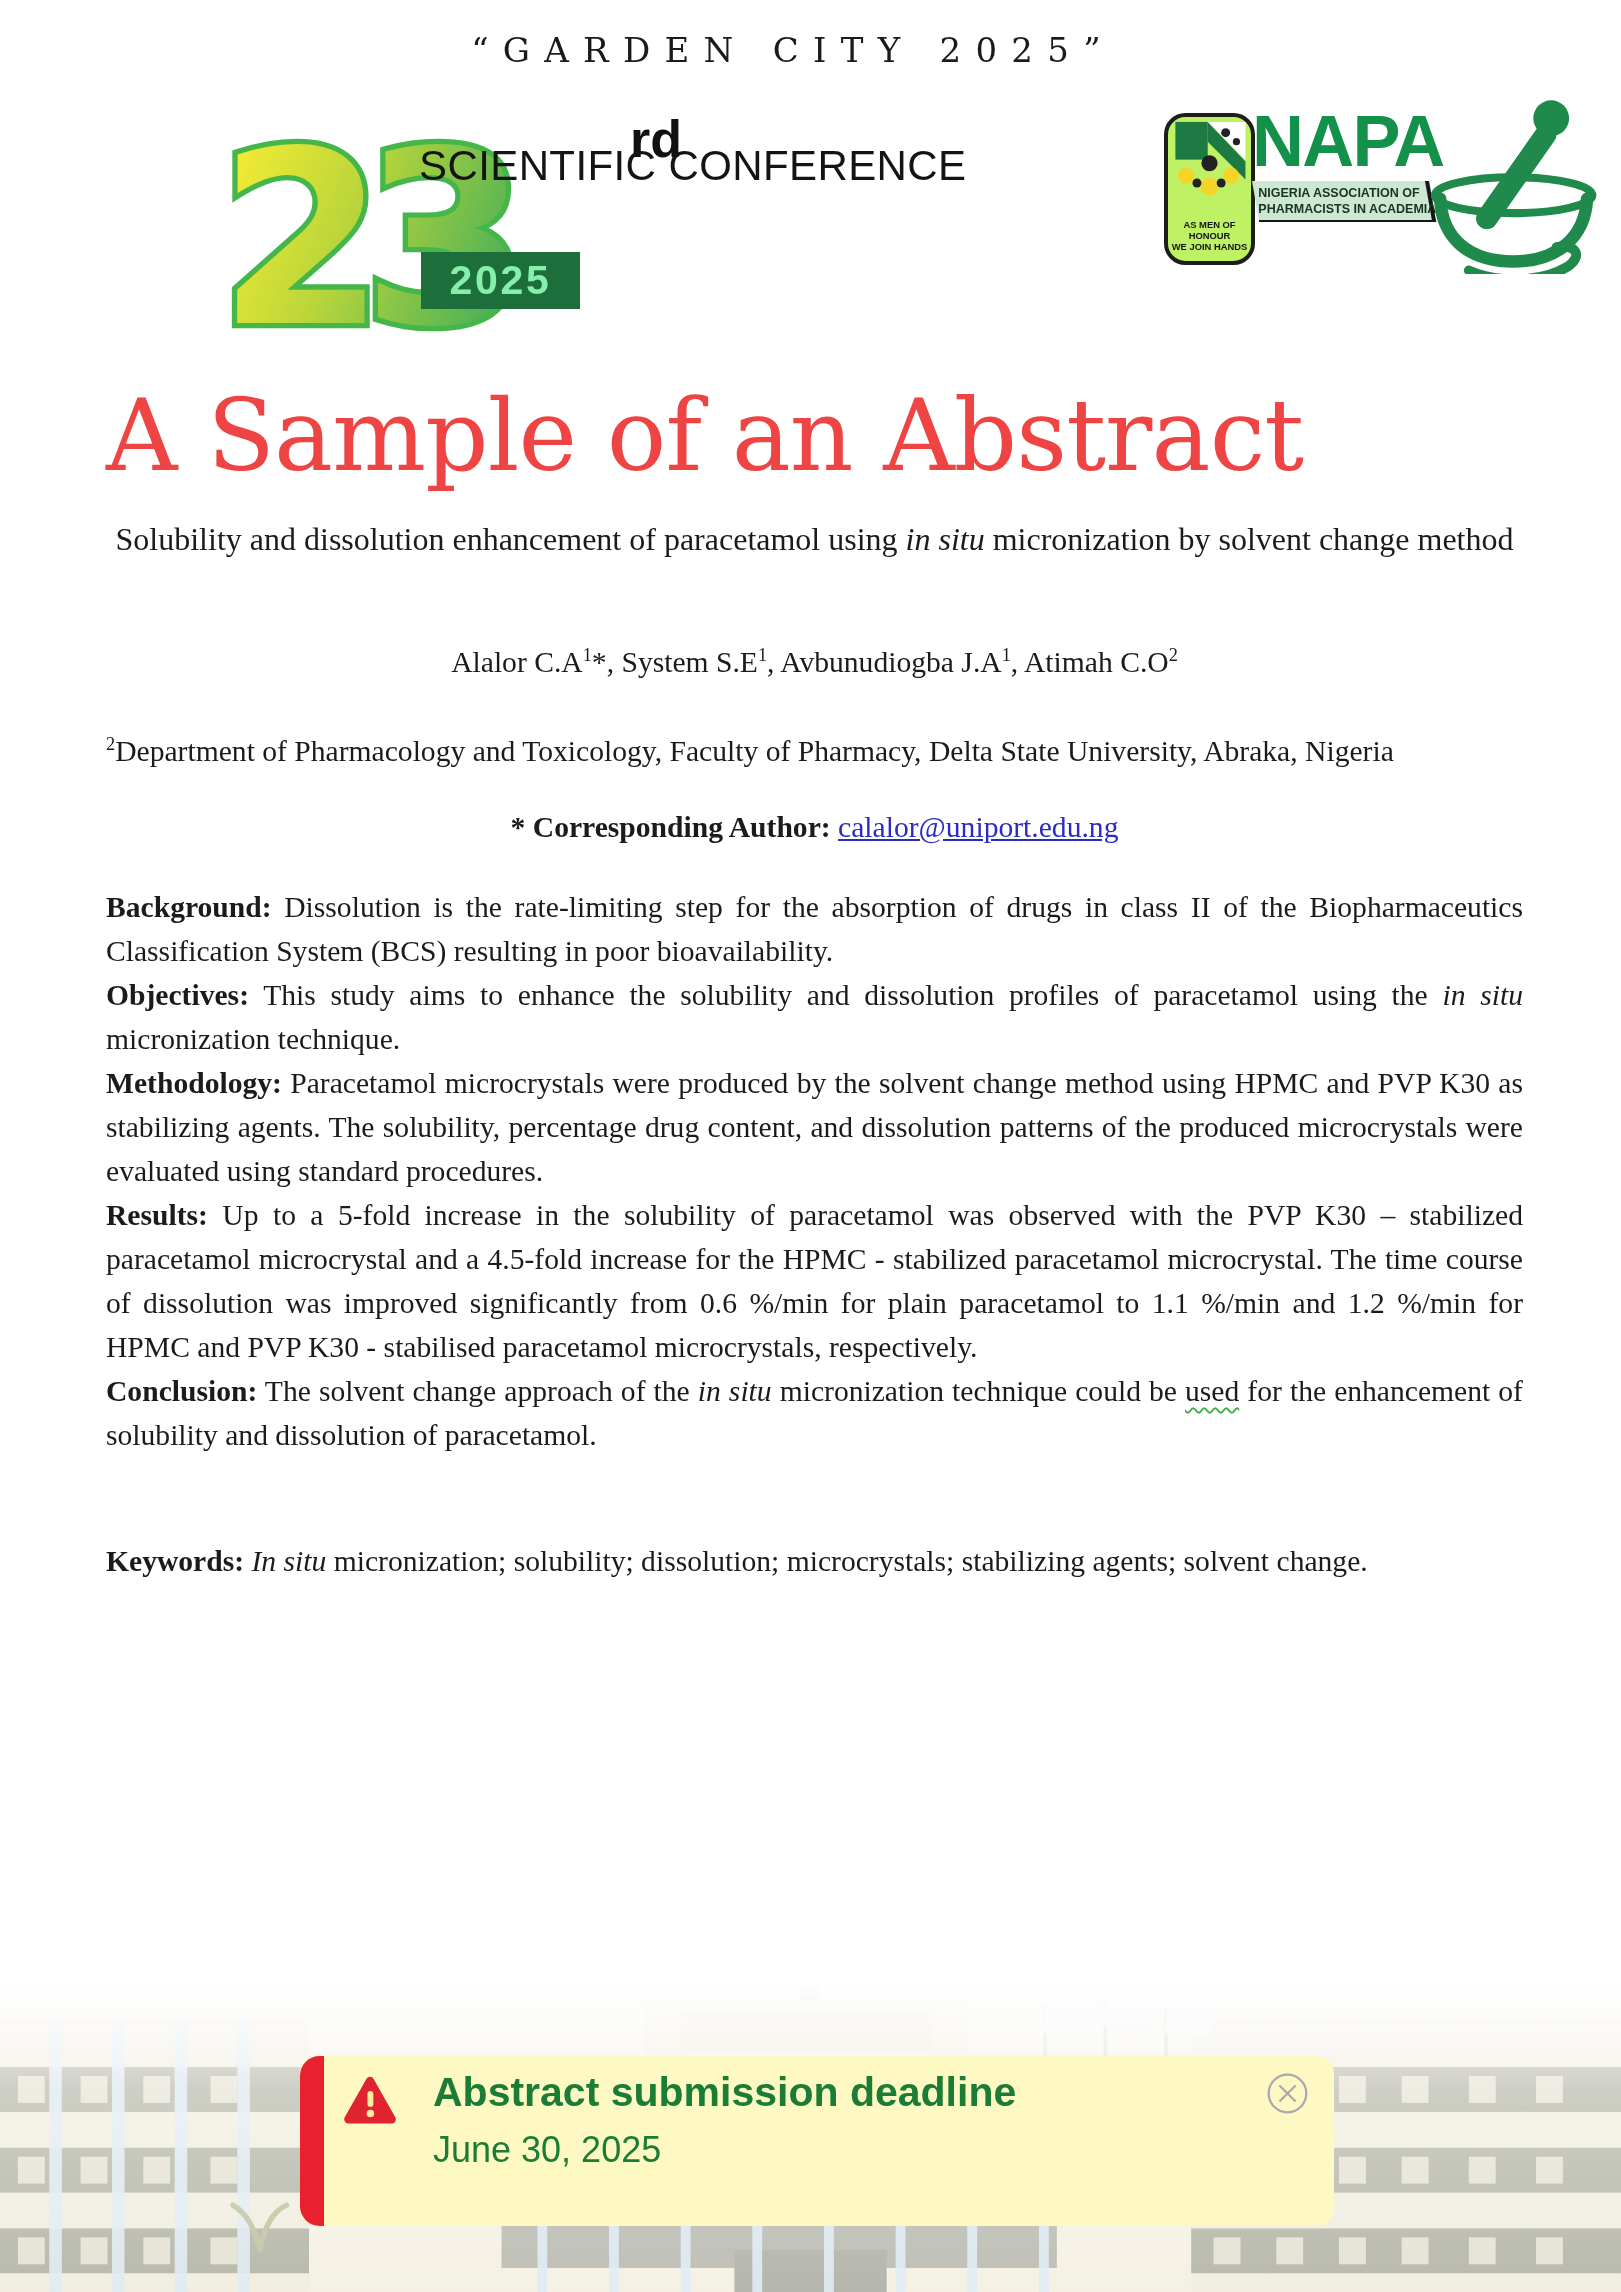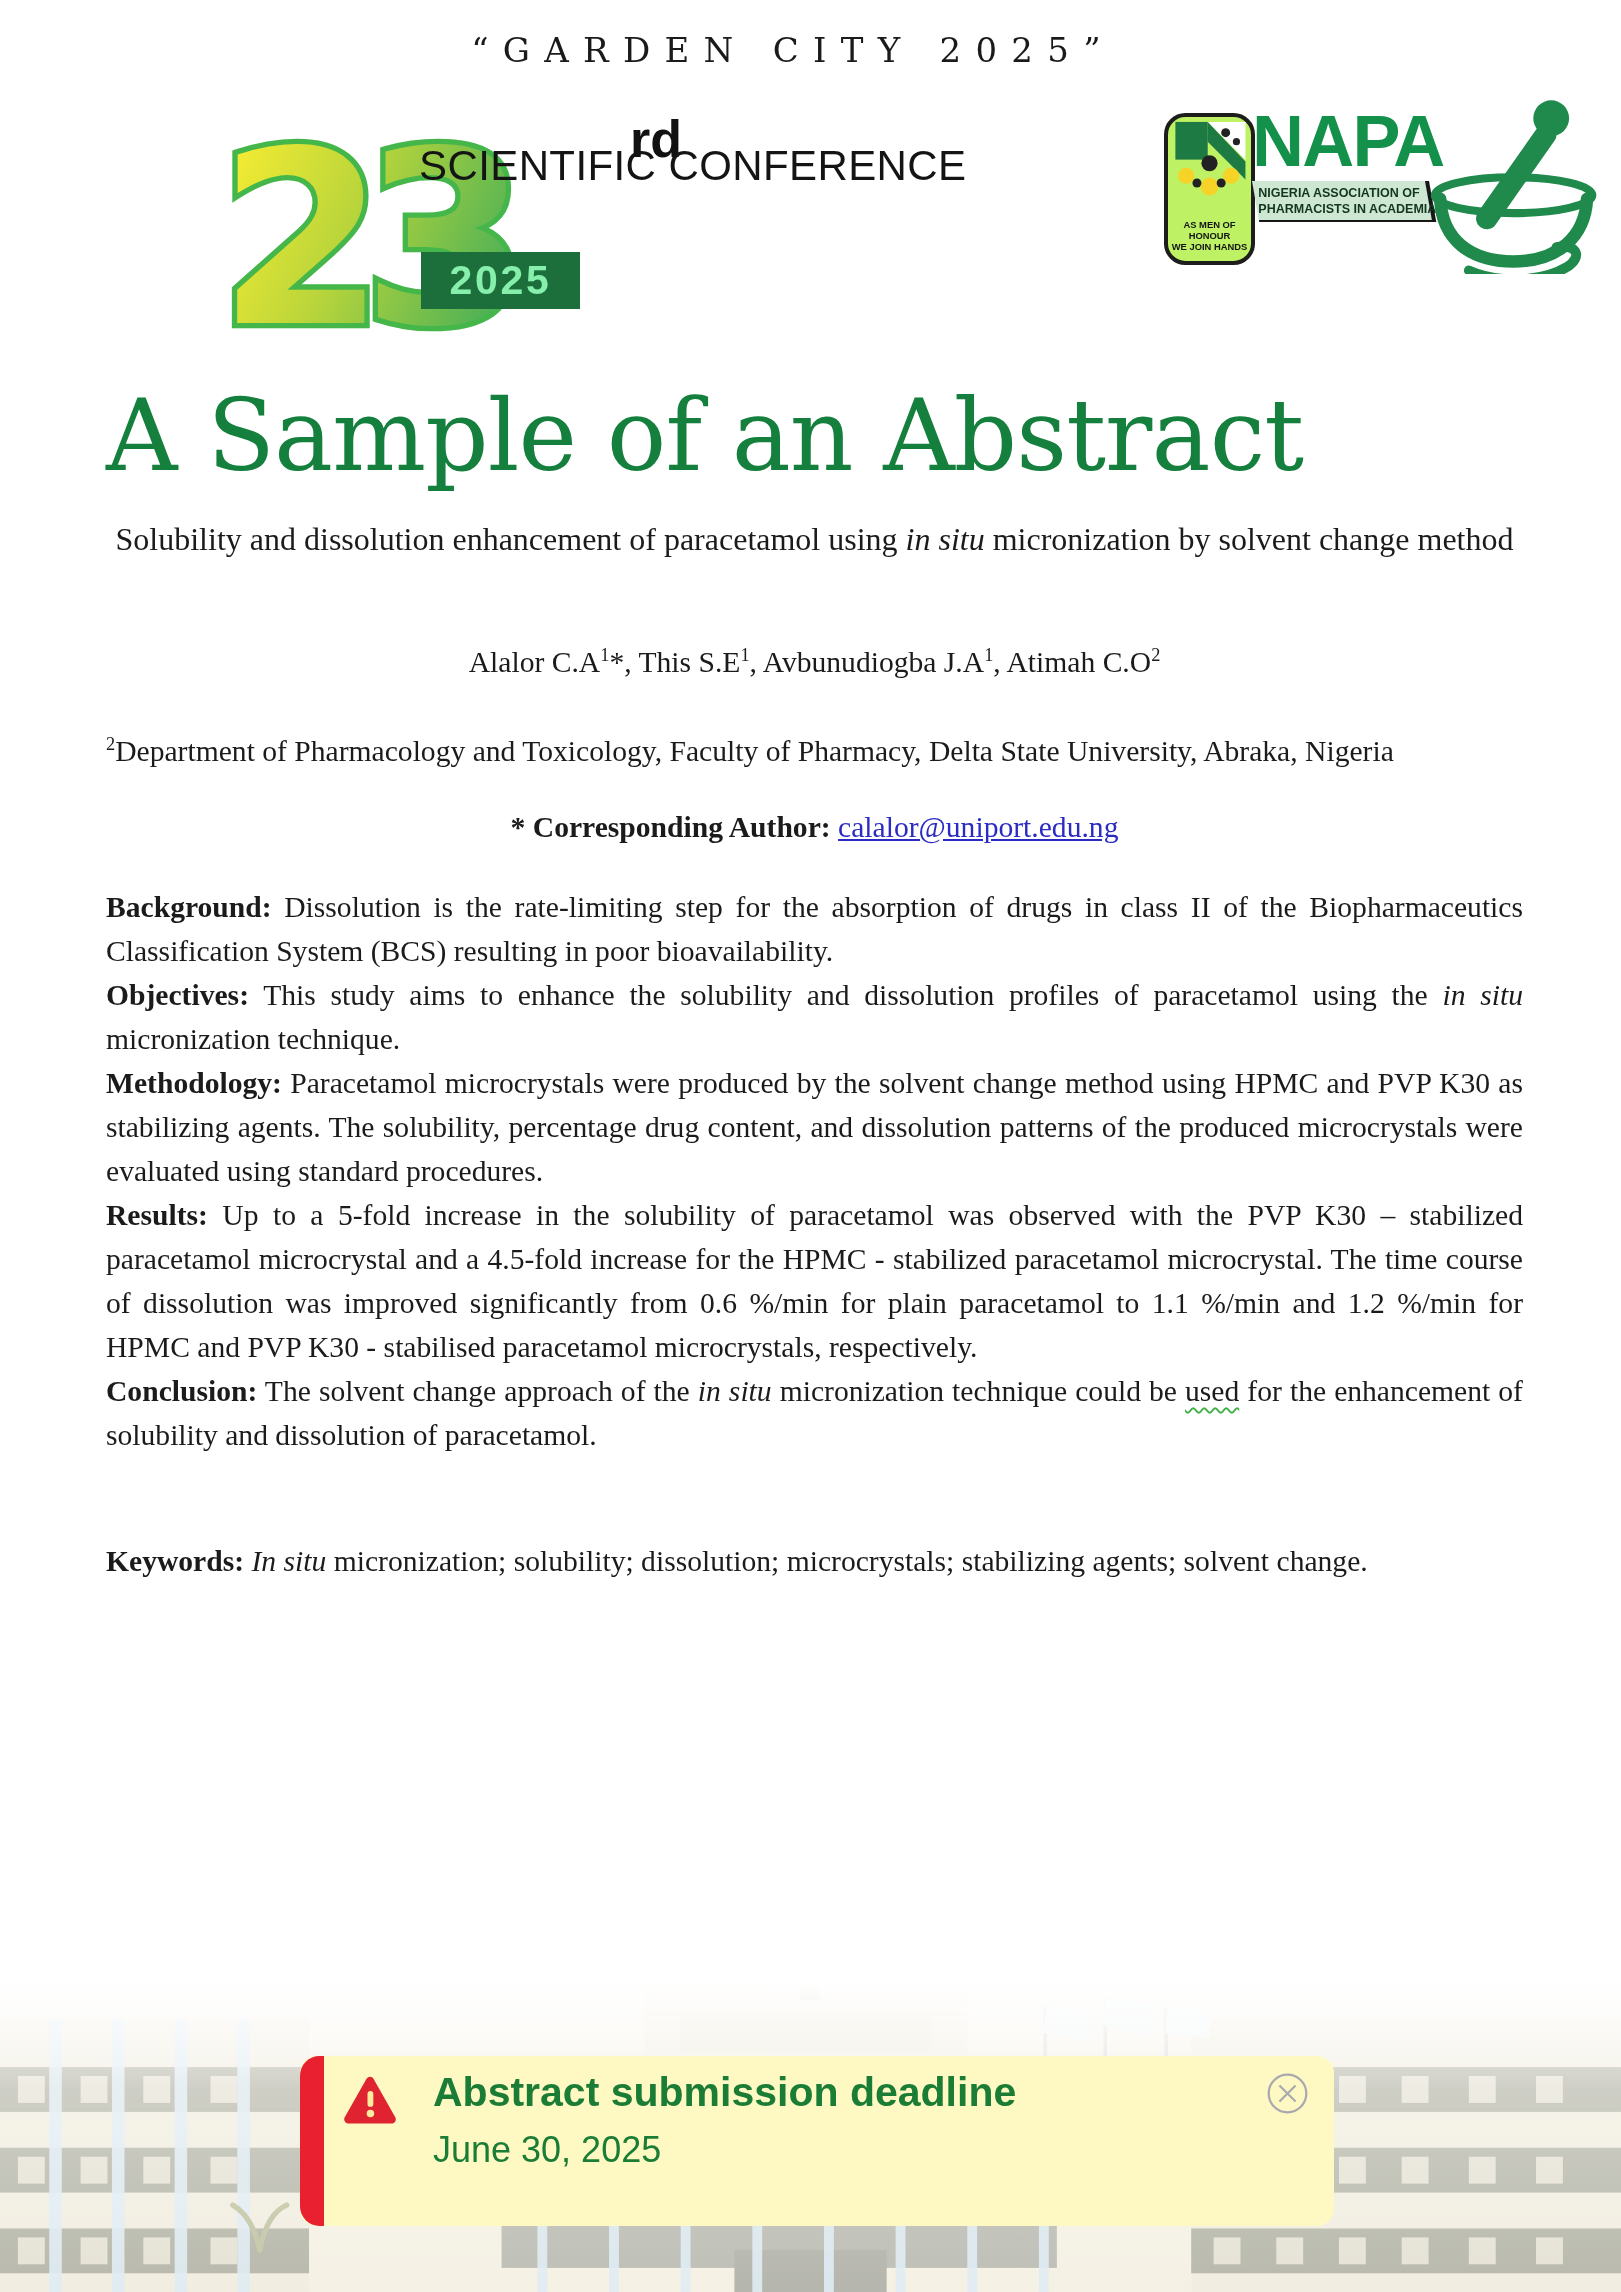--- a/index.html
+++ b/index.html
@@ -52,21 +52,21 @@
   .napa-band-inner{
     transform:skewX(-10deg);transform-origin:0 0;padding:3.6px 0 0 6.3px;
     font-family:"Liberation Sans",sans-serif;font-weight:700;font-size:12.5px;
     line-height:16px;color:#14351f;white-space:nowrap;
   }
   .mortar{position:absolute;left:1415px;top:95px;width:199px;height:179px;}
   
   .sample-title{
     position:absolute;left:106px;top:378px;
     font-family:"DejaVu Serif",serif;font-size:99px;line-height:116px;
-    color:#15803d;letter-spacing:-0.9px;white-space:nowrap;
+    color:#ef4444;letter-spacing:-0.9px;white-space:nowrap;
   }
   
   .doc{
     position:absolute;left:106px;top:516px;width:1417px;
     font-size:29.6px;line-height:44px;color:#1b1b1b;
   }
   .doc-title{
     font-weight:400;text-align:center;font-size:32px;line-height:47px;
     width:1406px;margin:0 auto;
   }
@@ -167,21 +167,21 @@
     <path d="M60 196 C 92 210, 140 210, 170 192 C 188 180, 180 166, 158 170" stroke-width="11"></path>
   </g>
 </svg>
 
 <div class="sample-title">A Sample of an Abstract</div>
 
 <div class="doc">
 
   <div class="doc-title"><span>Solubility and dissolution enhancement of paracetamol using </span><span class="it">in situ</span><span> micronization by solvent change method</span></div>
 
-  <div class="authors"><span>Alalor C.A</span><sup>1</sup><span>*, This S.E</span><sup>1</sup><span>, Avbunudiogba J.A</span><sup>1</sup><span>, Atimah C.O</span><sup>2</sup></div>
+  <div class="authors"><span>Alalor C.A</span><sup>1</sup><span>*, System S.E</span><sup>1</sup><span>, Avbunudiogba J.A</span><sup>1</sup><span>, Atimah C.O</span><sup>2</sup></div>
 
 
   <div class="affil-2"><sup>2</sup><span>Department of Pharmacology and Toxicology, Faculty of Pharmacy, Delta State University, Abraka, Nigeria</span></div>
 
   <div class="corresponding"><b>* Corresponding Author: </b><a class="email-link" href="#">calalor@uniport.edu.ng</a></div>
 
   <div class="doc-body">
     <p><span class="sec-label">Background:</span><span> Dissolution is the rate-limiting step for the absorption of drugs in class II of the Biopharmaceutics Classification System (BCS) resulting in poor bioavailability.</span></p>
     <p><span class="sec-label">Objectives:</span><span> This study aims to enhance the solubility and dissolution profiles of paracetamol using the </span><span class="it">in situ</span><span> micronization technique.</span></p>
     <p><span class="sec-label">Methodology:</span><span> Paracetamol microcrystals were produced by the solvent change method using HPMC and PVP K30 as stabilizing agents. The solubility, percentage drug content, and dissolution patterns of the produced microcrystals were evaluated using standard procedures.</span></p>

